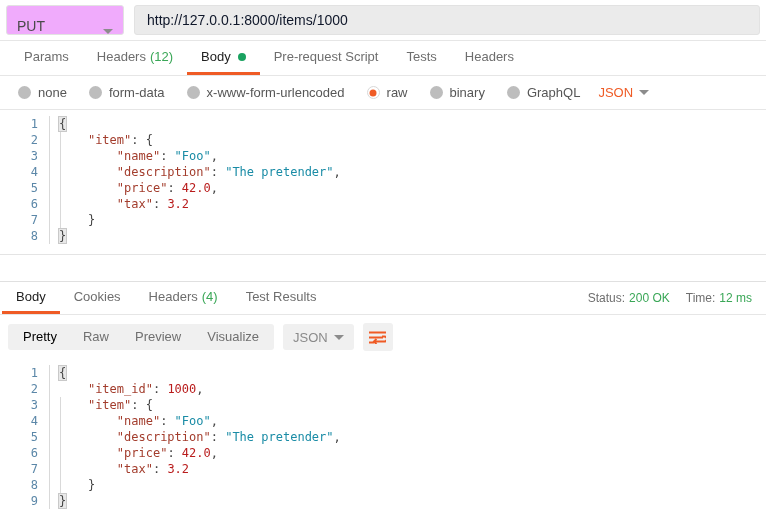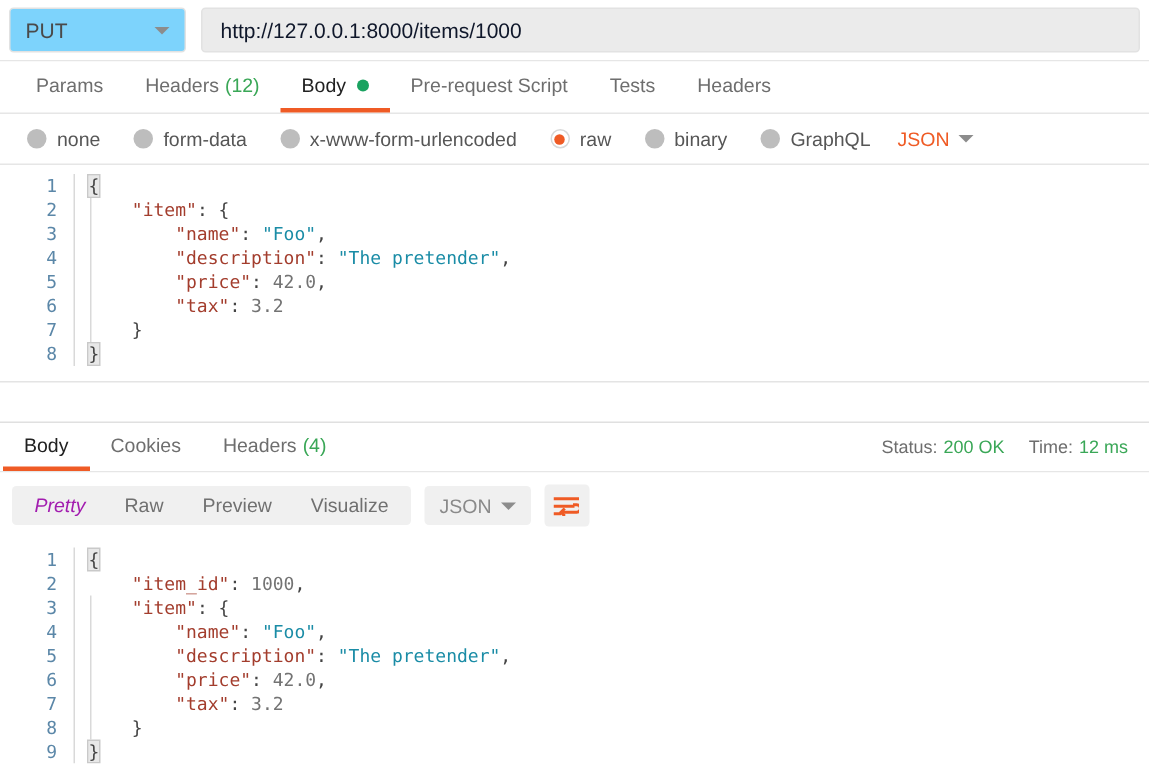--- a/index.html
+++ b/index.html
@@ -23,25 +23,25 @@
     display: flex;
     align-items: stretch;
     box-sizing: border-box;
     border-bottom: 1px solid #e6e6e6;
     padding: 5px 0 5px 0;
     background: #ffffff;
   }
   .method-select {
     width: 118px;
     margin-left: 6px;
-    background: #7dd3fc;
+    background: #f0abfc;
     border: 1px solid #e2e2e2;
     border-radius: 3px;
     display: flex;
-    align-items: center;
+    align-items: flex-end;
     padding: 0 10px;
     box-sizing: border-box;
     font-size: 14px;
     color: #4a4a4a;
     cursor: pointer;
   }
   .method-label { flex: 1; }
   .caret {
     width: 0; height: 0;
     border-left: 5px solid transparent;
@@ -172,21 +172,21 @@
     user-select: none;
   }
   .code-text {
     padding-left: 11px;
     position: relative;
     flex: 1;
     color: #333333;
   }
   .k  { color: #a33d2d; }   
   .s  { color: #1a8ca6; }   
-  .n  { color: #737373; }   
+  .n  { color: #b91c1c; }   
   .p  { color: #444444; }   
   .brace-hl {
     background: #e8e8e8;
     outline: 1px solid #c9c9c9;
   }
   .indent-guide {
     position: absolute;
     width: 1px;
     background: #d9d9d9;
   }
@@ -242,21 +242,21 @@
     padding: 0 2px;
   }
   .seg {
     padding: 0 13px;
     line-height: 26px;
     font-size: 13px;
     color: #707070;
     cursor: pointer;
     border-radius: 3px;
   }
-  .seg.active { color: #a21caf; font-style: italic; }
+  .seg.active { color: #000000; }
   .fmt-group {
     display: flex;
     align-items: center;
     background: #f0f0f0;
     border-radius: 3px;
     height: 26px;
     padding: 0 10px;
     margin-left: 9px;
     font-size: 13px;
     color: #8a8a8a;
@@ -370,20 +370,23 @@
   <div id="resp-tabs" style="display:flex;align-items:stretch;">
       <div class="tab active">
         <span>Body</span>
       </div>
       <div class="tab">
         <span>Cookies</span>
       </div>
       <div class="tab">
         <span>Headers</span>
         <span class="count">(4)</span>
+      </div>
+      <div class="tab">
+        <span>Test Results</span>
       </div>
     </div>
   <div class="resp-meta">
     <span>
       <span>Status:</span><span class="val-ok">200 OK</span>
     </span>
     <span>
       <span>Time:</span><span class="val-ok">12 ms</span>
     </span>
   </div>

